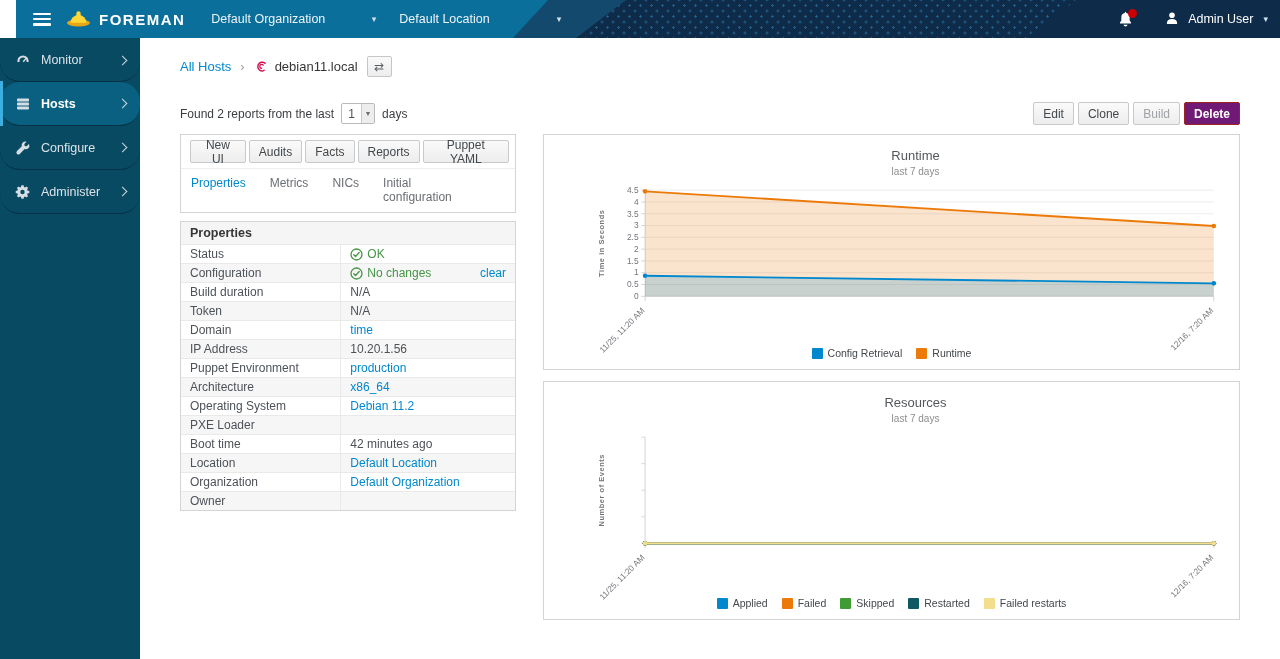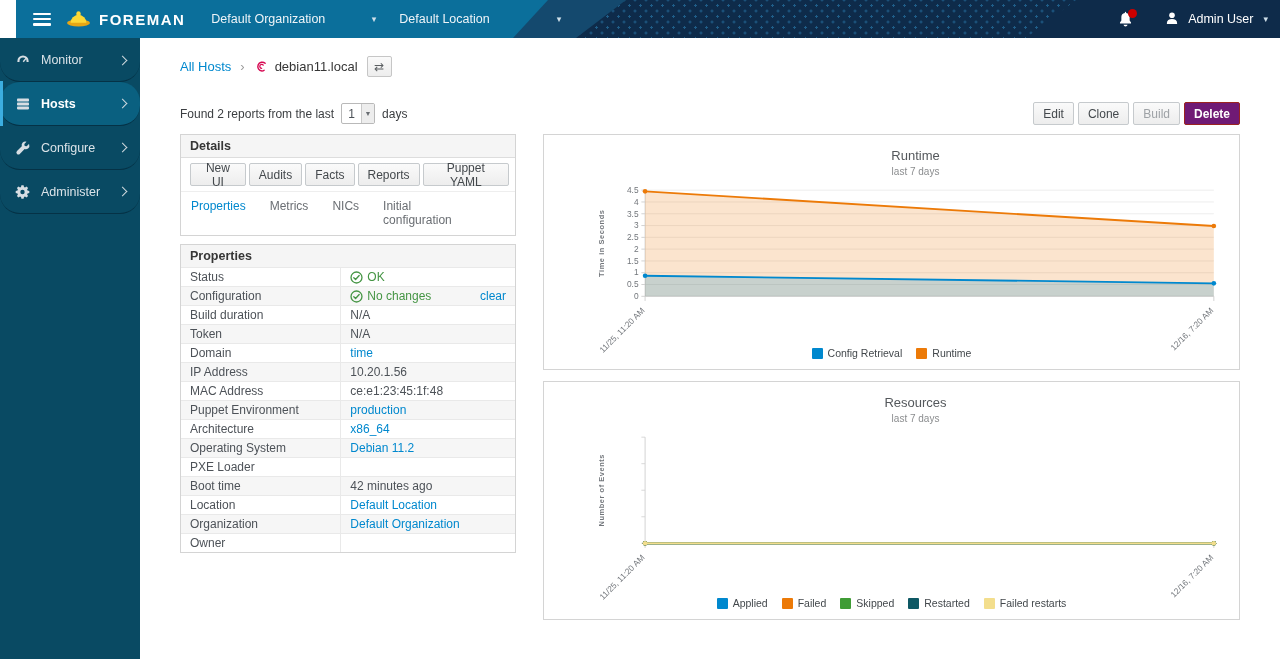--- a/index.html
+++ b/index.html
@@ -243,21 +243,20 @@
         <button class="btn" data-interactable="true">Clone</button>
         <button class="btn disabled" data-interactable="true">Build</button>
         <button class="btn danger" data-interactable="true">Delete</button>
       </div>
   </div>
 
   <div class="content-body">
 
     <div class="left-col" data-interactable="false">
       <div class="panel-box" data-interactable="false">
-        <div class="panel-head" data-interactable="false">Details</div>
         <div class="detail-btn-row" data-interactable="false" id="detail-buttons">
             <button class="btn" data-interactable="true">New UI</button>
             <button class="btn" data-interactable="true">Audits</button>
             <button class="btn" data-interactable="true">Facts</button>
             <button class="btn" data-interactable="true">Reports</button>
             <button class="btn" data-interactable="true">Puppet YAML</button>
           </div>
         <div class="detail-tabs" data-interactable="false" id="detail-tabs">
             <span class="tab active" data-interactable="true">Properties</span>
             <span class="tab" data-interactable="true">Metrics</span>
@@ -303,24 +302,20 @@
             </div>
             <div class="prop-row" data-interactable="false">
               <div class="prop-label" data-interactable="false">Domain</div>
               <div class="prop-value" data-interactable="false">
                 <a data-interactable="true">time</a>
               </div>
             </div>
             <div class="prop-row" data-interactable="false">
               <div class="prop-label" data-interactable="false">IP Address</div>
               <div class="prop-value" data-interactable="false">10.20.1.56</div>
-            </div>
-            <div class="prop-row" data-interactable="false">
-              <div class="prop-label" data-interactable="false">MAC Address</div>
-              <div class="prop-value" data-interactable="false">ce:e1:23:45:1f:48</div>
             </div>
             <div class="prop-row" data-interactable="false">
               <div class="prop-label" data-interactable="false">Puppet Environment</div>
               <div class="prop-value" data-interactable="false">
                 <a data-interactable="true">production</a>
               </div>
             </div>
             <div class="prop-row" data-interactable="false">
               <div class="prop-label" data-interactable="false">Architecture</div>
               <div class="prop-value" data-interactable="false">

